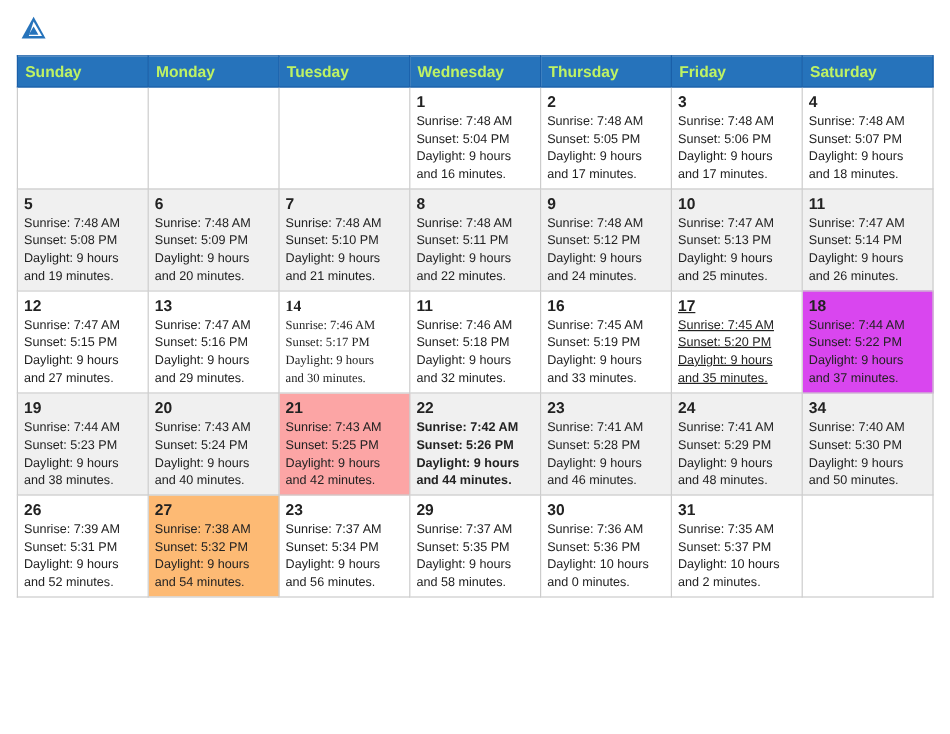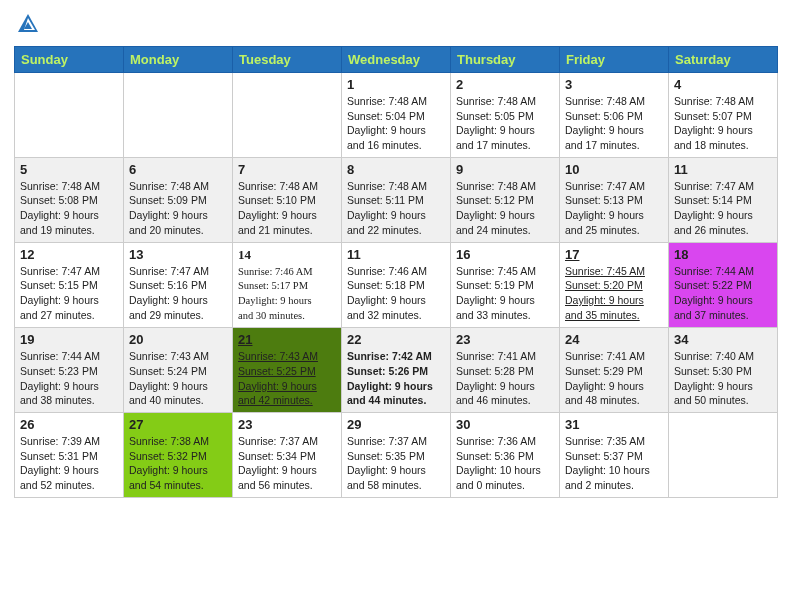--- a/index.html
+++ b/index.html
@@ -285,21 +285,21 @@
 Daylight: 9 hours
 and 38 minutes.</div>
           </td>
           <td style="background: rgb(240, 240, 240);">
             <div class="day-number">20</div>
             <div class="day-info" style="white-space: pre-line;">Sunrise: 7:43 AM
 Sunset: 5:24 PM
 Daylight: 9 hours
 and 40 minutes.</div>
           </td>
-          <td style="background: #4d7c0f; text-decoration: underline;">
+          <td style="background: #fca5a5;">
             <div class="day-number">21</div>
             <div class="day-info" style="white-space: pre-line;">Sunrise: 7:43 AM
 Sunset: 5:25 PM
 Daylight: 9 hours
 and 42 minutes.</div>
           </td>
           <td style="background: rgb(240, 240, 240);">
             <div class="day-number">22</div>
             <div class="day-info" style="white-space: pre-line; font-weight: bold;">Sunrise: 7:42 AM
 Sunset: 5:26 PM
@@ -329,21 +329,21 @@
           </td>
         </tr>
         <tr class="row-odd">
           <td style="background: rgb(255, 255, 255);">
             <div class="day-number">26</div>
             <div class="day-info" style="white-space: pre-line;">Sunrise: 7:39 AM
 Sunset: 5:31 PM
 Daylight: 9 hours
 and 52 minutes.</div>
           </td>
-          <td style="background: #84cc16;">
+          <td style="background: #fdba74;">
             <div class="day-number">27</div>
             <div class="day-info" style="white-space: pre-line;">Sunrise: 7:38 AM
 Sunset: 5:32 PM
 Daylight: 9 hours
 and 54 minutes.</div>
           </td>
           <td style="background: rgb(255, 255, 255);">
             <div class="day-number">23</div>
             <div class="day-info" style="white-space: pre-line;">Sunrise: 7:37 AM
 Sunset: 5:34 PM

